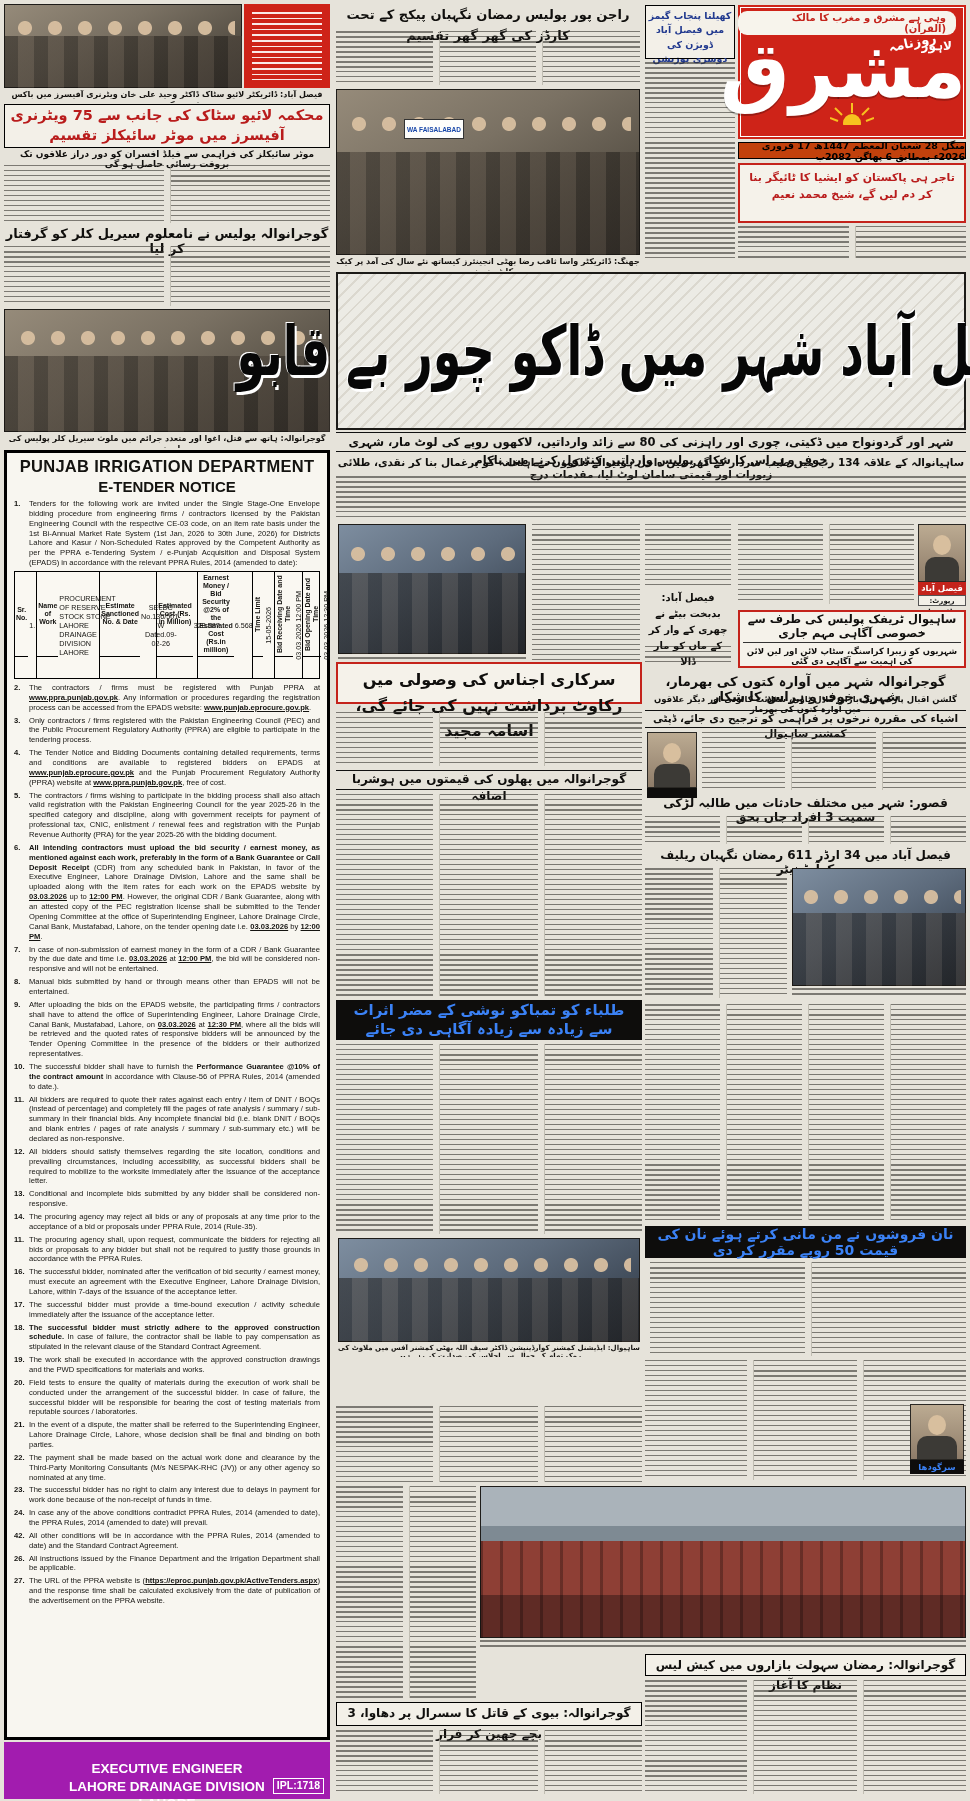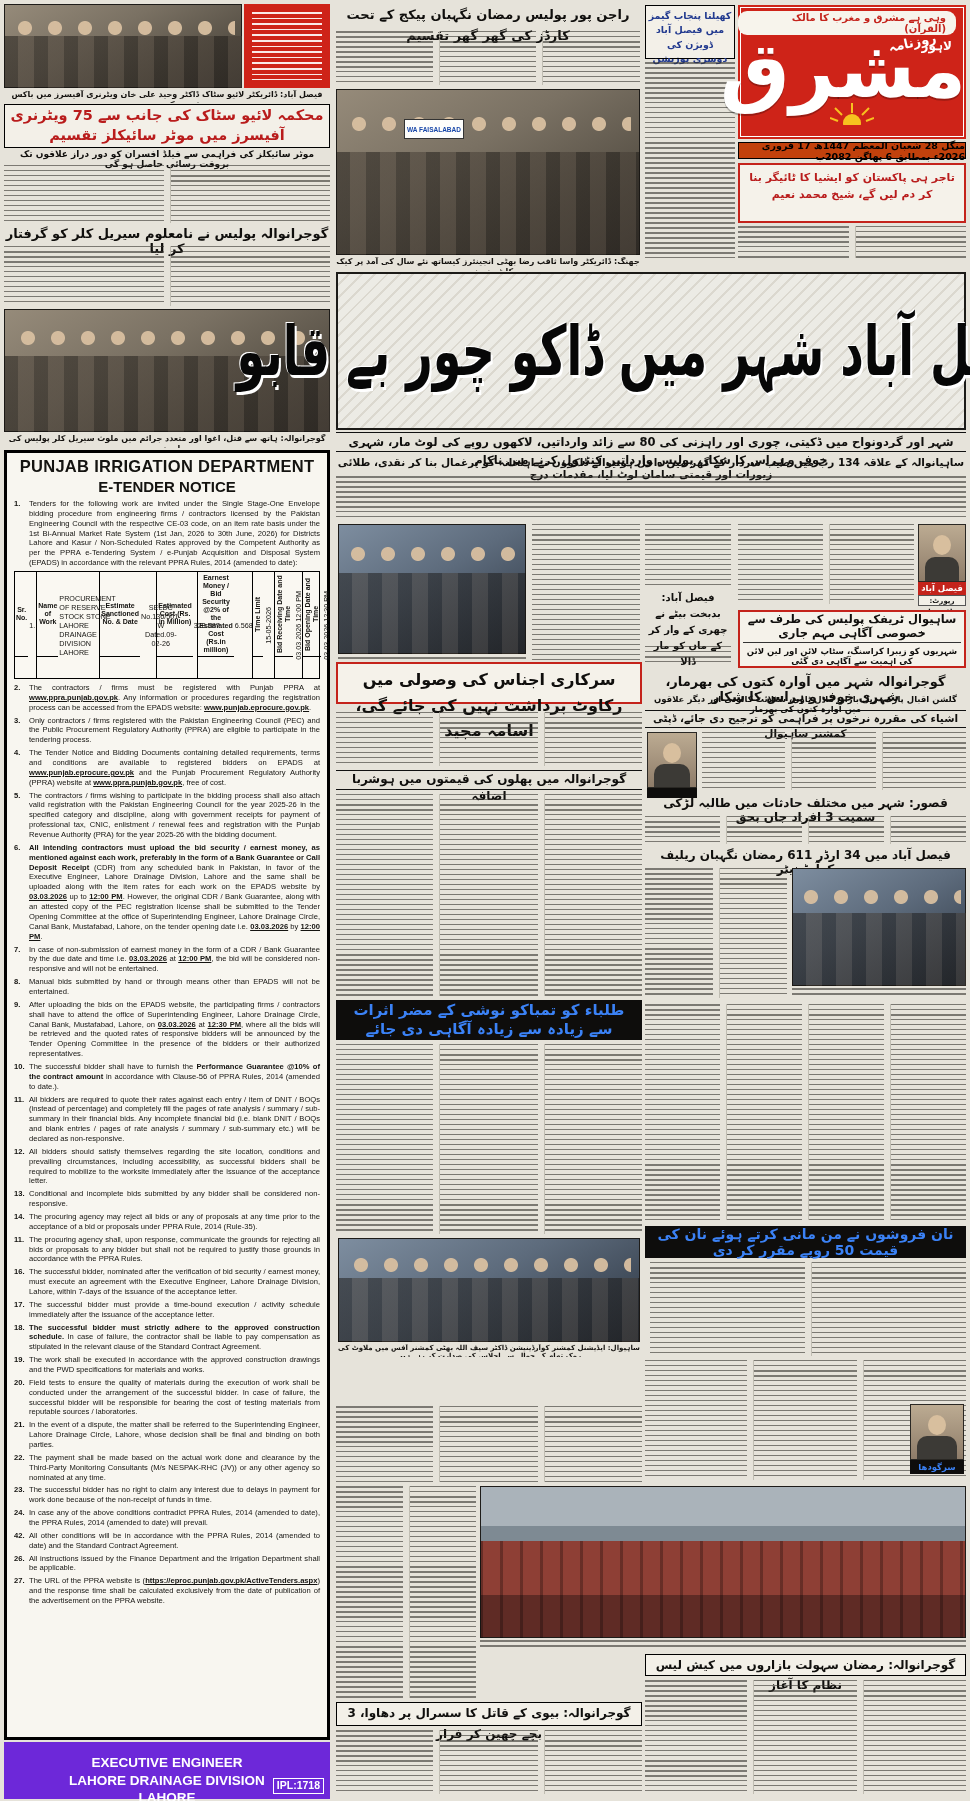--- a/index.html
+++ b/index.html
@@ -63,22 +63,22 @@
   .cond .cnum{width:15px;flex:none;font-size:7.6px;font-weight:bold;}
   .cond .ctext{flex:1;font-size:7.6px;line-height:1.3;text-align:justify;}
   .tbl{display:flex;border:1.5px solid #000;margin:3px 0 4px;background:#faf8f2;}
   .tbl .col{display:flex;}
   .tbl .col+.col{border-left:1px solid #000;}
   .tbl .hc{height:82px;border-bottom:1px solid #000;display:flex;align-items:center;justify-content:center;
     font-size:7px;font-weight:bold;text-align:center;line-height:1.15;padding:1px;}
   .tbl .dc{height:104px;display:flex;align-items:center;justify-content:center;font-size:7.2px;
     text-align:center;line-height:1.25;padding:1px;}
   .vert{writing-mode:vertical-rl;transform:rotate(180deg);}
-  #footerband{background:#6d28d9;color:#fff;text-align:center;font-weight:bold;font-size:13.5px;
-    line-height:1.3;padding-top:12px;}
+  #footerband{background:#a21caf;color:#fff;text-align:center;font-weight:bold;font-size:13.5px;
+    line-height:1.3;padding-top:18px;}
   #footerband .ref{position:absolute;right:6px;bottom:5px;font-size:10.5px;border:1px solid #fff;padding:0 3px;}
   .wa-sign{position:absolute;left:68px;top:30px;width:58px;height:18px;background:#fdfdfb;border:1px solid #333;
     font-size:6.5px;font-weight:bold;color:#1746a8;display:flex;align-items:center;justify-content:center;z-index:2;}
   .rule-tb{border-top:1.5px solid #111;border-bottom:1.5px solid #111;}
 </style>
 </head>
 <body>
 
 <div id="page">
 
@@ -216,21 +216,21 @@
           <span class="ctext">Conditional and incomplete bids submitted by any bidder shall be considered non-responsive.</span>
         </div>
 
         <div class="cond">
           <span class="cnum">14.</span>
           <span class="ctext">The procuring agency may reject all bids or any of proposals at any time prior to the acceptance of a bid or proposals under PPRA Rule, 2014 (Rule-35).</span>
         </div>
 
         <div class="cond">
           <span class="cnum">11.</span>
-          <span class="ctext">The procuring agency shall, upon response, communicate the grounds for rejecting all bids or proposals to any bidder but shall not be required to justify those grounds in accordance with the PPRA Rules.</span>
+          <span class="ctext">The procuring agency shall, upon request, communicate the bidders for rejecting all bids or proposals to any bidder but shall not be required to justify those grounds in accordance with the PPRA Rules.</span>
         </div>
 
         <div class="cond">
           <span class="cnum">16.</span>
           <span class="ctext">The successful bidder, nominated after the verification of bid security / earnest money, must execute an agreement with the Executive Engineer, Lahore Drainage Division, Lahore, within 7-days of the issuance of the acceptance letter.</span>
         </div>
 
         <div class="cond">
           <span class="cnum">17.</span>
           <span class="ctext">The successful bidder must provide a time-bound execution / activity schedule immediately after the issuance of the acceptance letter.</span>

